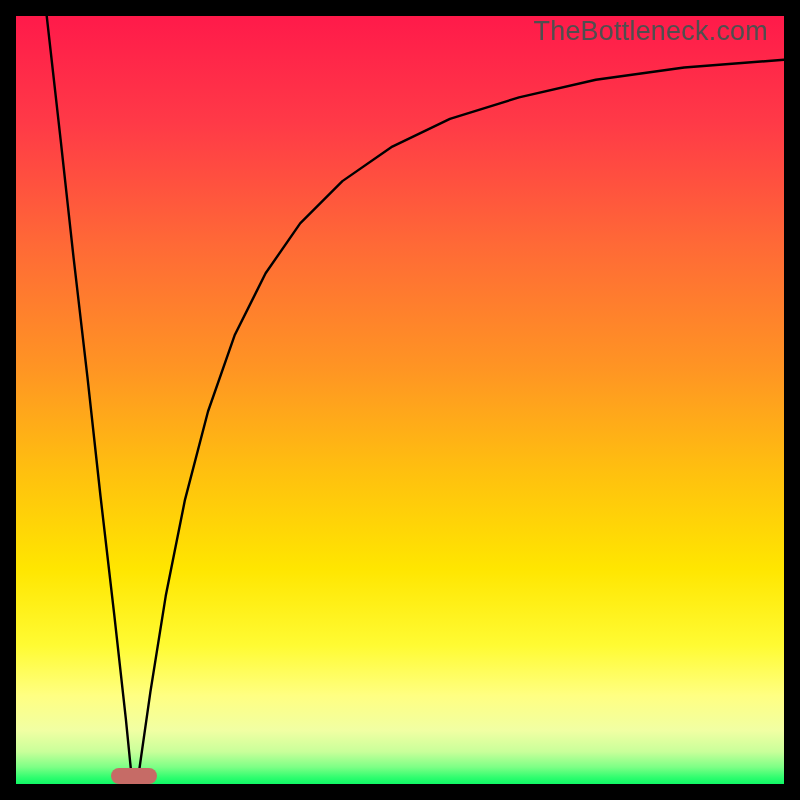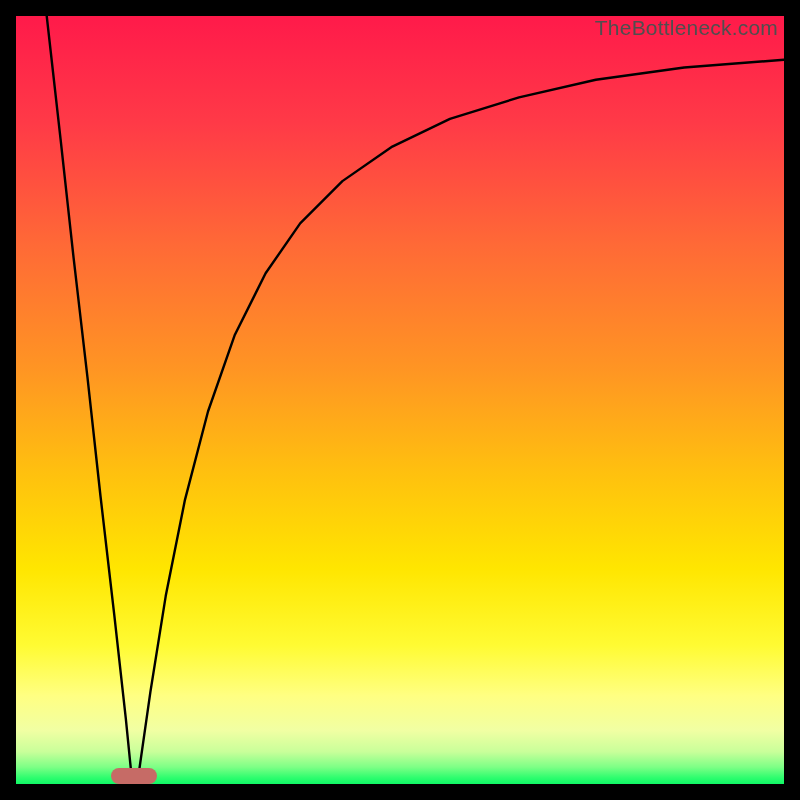--- a/index.html
+++ b/index.html
@@ -29,23 +29,23 @@
   .gradient {
     position: absolute;
     left: 0;
     top: 0;
     width: 768px;
     height: 768px;
   }
   .watermark {
     position: absolute;
     top: 0px;
-    right: 6px;
+    right: 16px;
     color: #4f4f4f;
-    font-size: 21px;
+    font-size: 27px;
     font-weight: 500;
     letter-spacing: 0.2px;
     user-select: none;
   }
   svg.curves {
     position: absolute;
     left: 0;
     top: 0;
     width: 768px;
     height: 768px;

